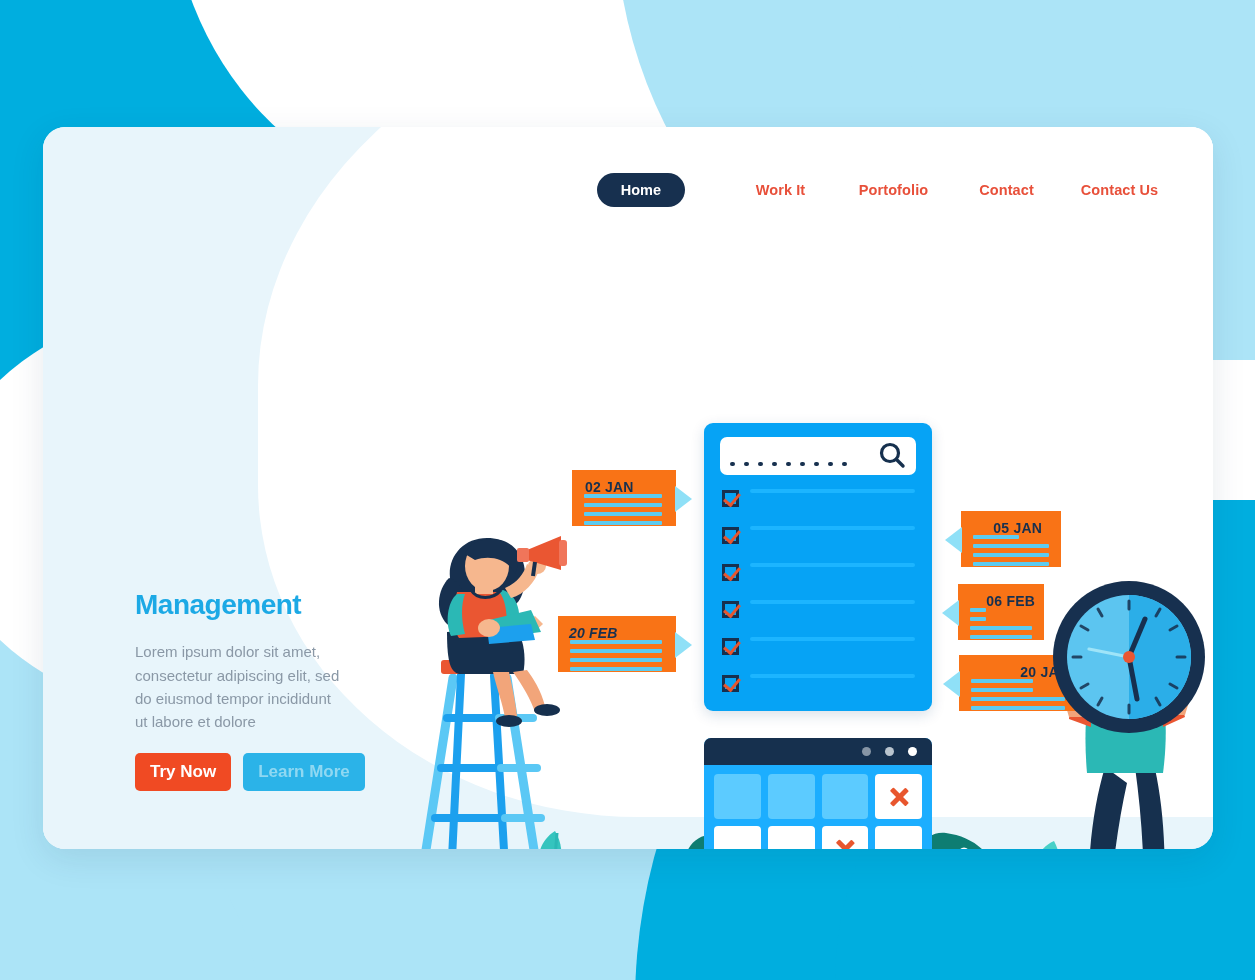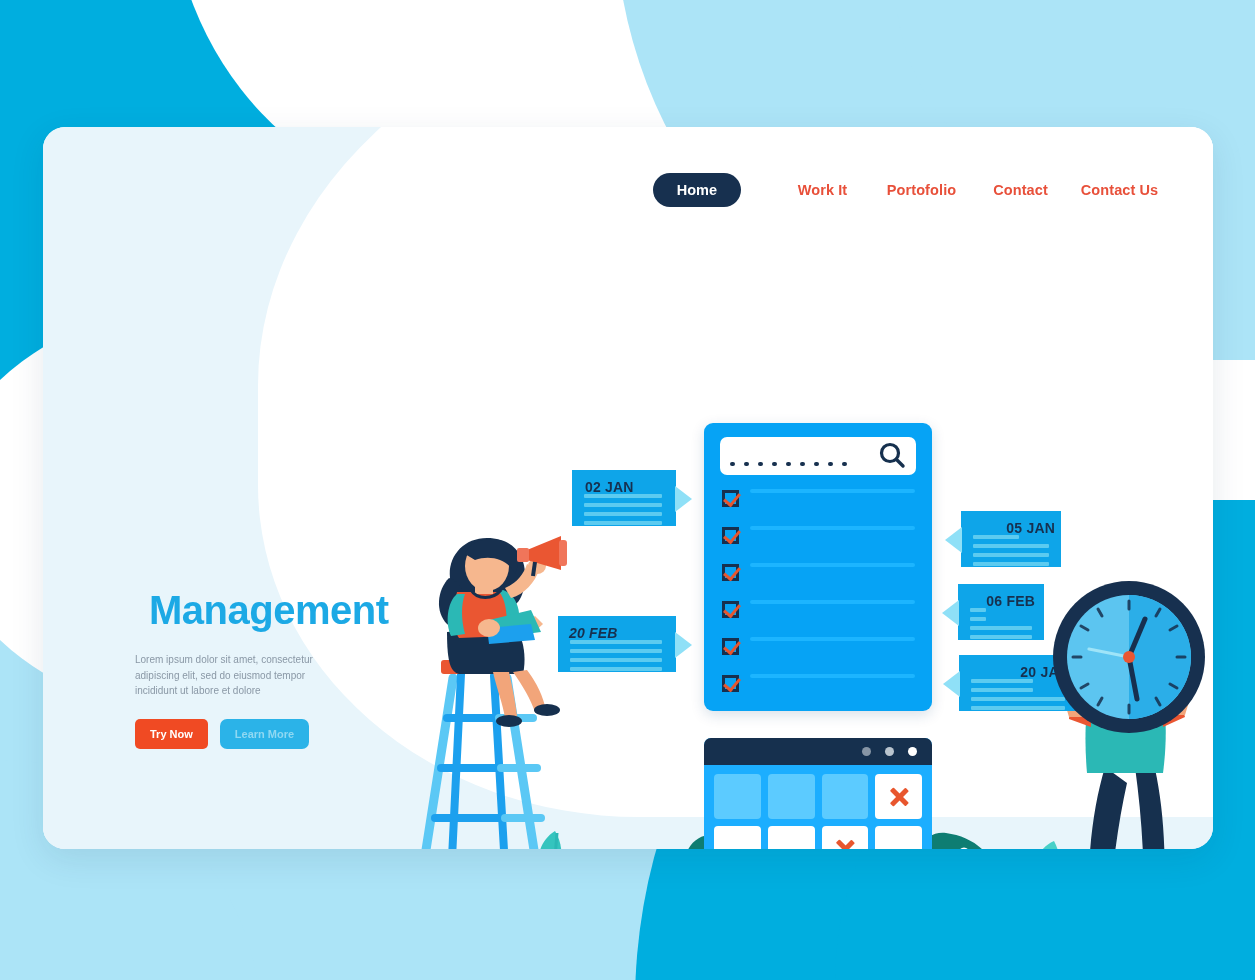--- a/index.html
+++ b/index.html
@@ -82,21 +82,21 @@
   }
   .card-white-blob2{
     position:absolute;left:560px;top:-70px;width:760px;height:760px;
     background:#ffffff;border-radius:50%;
   }
 
   
   .nav{
     position:absolute;left:0;top:42px;width:1170px;height:42px;
     display:flex;align-items:center;justify-content:flex-end;
-    gap:0px;padding-right:44px;box-sizing:border-box;z-index:30;
+    gap:14px;padding-right:44px;box-sizing:border-box;z-index:30;
   }
   .nav-item{
     font-size:14.5px;font-weight:bold;color:#E8503A;
     letter-spacing:.1px;cursor:pointer;white-space:nowrap;
     padding:0 0 0 0;
   }
   .nav-slot{width:99px;text-align:center;}
   .nav-slot.first{width:auto;margin-right:32px;}
   .nav-pill{
     background:#17304F;color:#ffffff;border-radius:20px;
@@ -104,39 +104,39 @@
   }
 
   
   .hero{position:absolute;left:92px;top:462px;width:280px;z-index:25;}
   .hero h1{margin:0;line-height:.98;}
   .hero .t1{
     display:block;font-size:45px;font-weight:bold;color:#17304F;
     letter-spacing:-.6px;
   }
   .hero .t2{
-    display:block;font-size:40px;font-weight:bold;color:#1CA9E5;
-    letter-spacing:-.5px;margin-top:2px;margin-left:14px;
+    display:block;font-size:28px;font-weight:bold;color:#1CA9E5;
+    letter-spacing:-.5px;margin-top:2px;
   }
   .hero p{
-    margin:22px 0 0 0;font-size:10px;line-height:1.55;color:#8A98A6;
+    margin:22px 0 0 0;font-size:15px;line-height:1.55;color:#8A98A6;
     width:205px;
   }
   .hero .btns{margin-top:20px;display:flex;gap:12px;}
   .btn{
     border:none;border-radius:5px;font-family:inherit;font-weight:bold;
-    font-size:11px;cursor:pointer;padding:9px 15px;
+    font-size:17px;cursor:pointer;padding:9px 15px;
   }
   .btn-try{background:#F04A23;color:#ffffff;}
-  .btn-learn{background:#2BB3E8;color:#8FD8F2;border-radius:7px;}
+  .btn-learn{background:#2BB3E8;color:#8FD8F2;}
 
   
   .note{position:absolute;z-index:20;}
   .note .body{
-    background:#0ea5e9;position:relative;padding:24px 12px;
+    background:#f97316;position:relative;padding:24px 12px;
     box-sizing:border-box;
   }
   .note .lbl{
     font-size:14px;font-weight:bold;color:#17304F;letter-spacing:.2px;
     position:absolute;z-index:3;
   }
   .note .line{height:4px;background:#5CCBF0;margin-bottom:5px;border-radius:1px;}
   .note .tail{
     position:absolute;width:0;height:0;border-top:13px solid transparent;
     border-bottom:13px solid transparent;
@@ -450,21 +450,21 @@
         <span class="cllines"><span class="l l1"></span><span class="l l2" style="display:block;"></span></span>
       </div>
       <div class="clitem" style="top:251px;">
         <span class="cbox"></span>
         <span class="cllines"><span class="l l1"></span><span class="l l2" style="display:block;"></span></span>
       </div>
     </div>
 
     <div class="note left-tail" style="left:918px;top:384px;width:100px;">
       <div class="body" style="height:56px;">
-        <span class="lbl" style="right:6px;top:9px;text-align:right;">05 JAN</span>
+        <span class="lbl" style="right:19px;top:9px;text-align:right;">05 JAN</span>
         <div class="line" style="width:46px;"></div>
         <div class="line" style="width:76px;"></div>
         <div class="line" style="width:76px;"></div>
         <div class="line" style="width:76px;margin-bottom:0;"></div>
         <div class="tail" style="top:16px;"></div>
       </div>
     </div>
 
     <div class="note left-tail" style="left:915px;top:457px;width:86px;">
       <div class="body" style="height:56px;">

